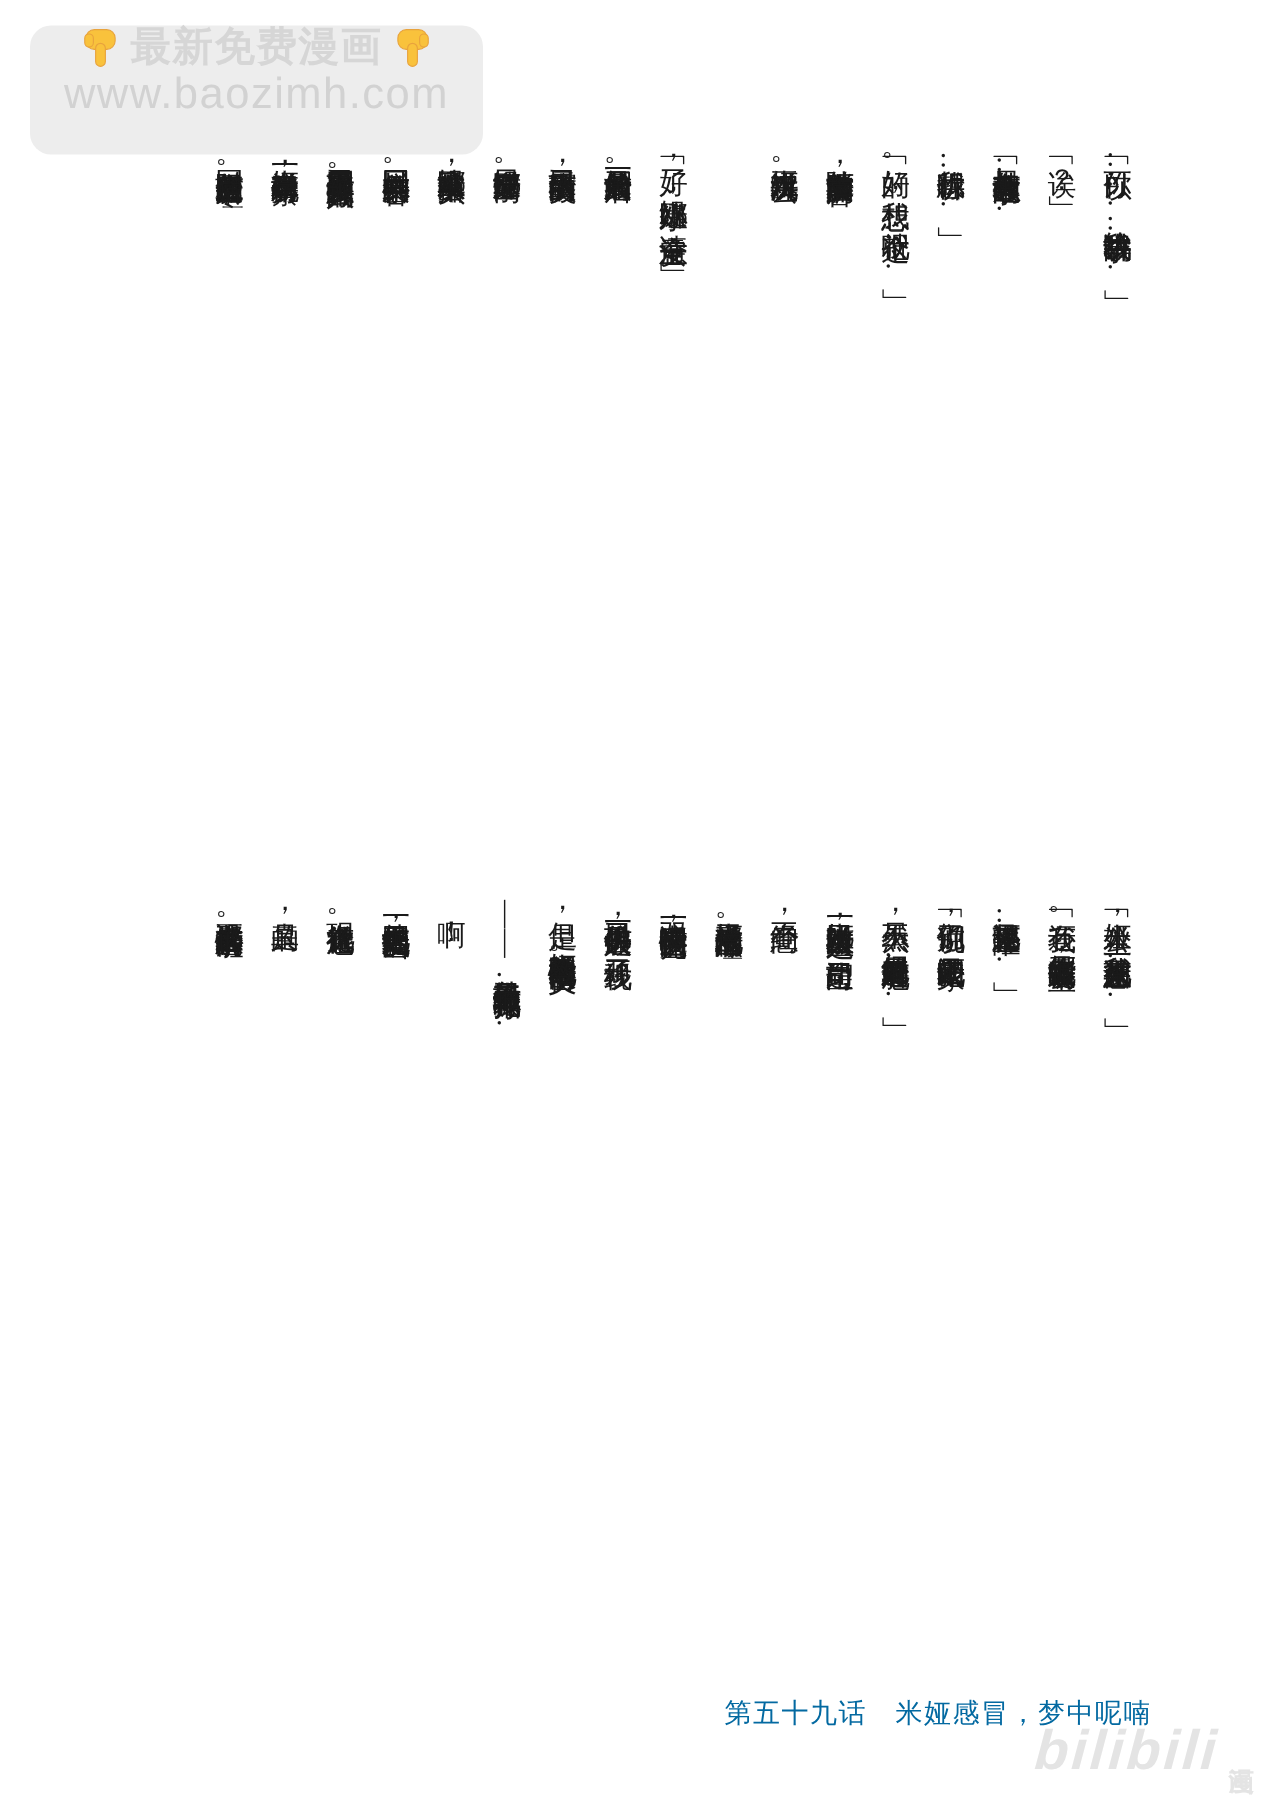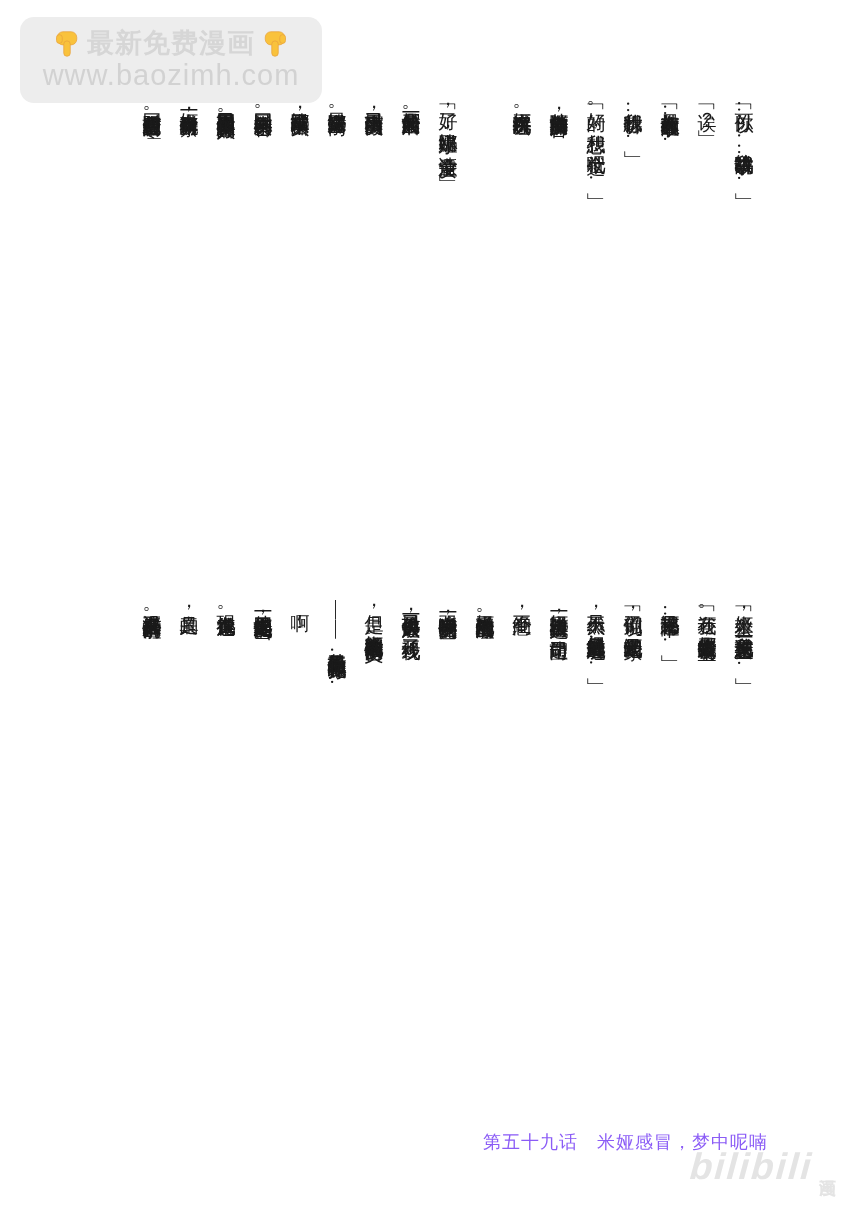--- a/index.html
+++ b/index.html
@@ -9,21 +9,21 @@
     background:#ffffff;
     overflow:hidden;
     font-family:"Liberation Serif","DejaVu Serif",serif;
   }
 
   
   .watermark {
     position:absolute; left:20px; top:17px;
     width:302px; height:86px;
     background:#ededed; border-radius:14px;
-    display:flex; flex-direction:column; align-items:center; justify-content:center;
+    display:flex; flex-direction:column; align-items:center; 
     font-family:"Liberation Sans","DejaVu Sans",sans-serif;
   }
   .wm-line1 {
     display:flex; align-items:center; gap:5px;
     color:#d6d6d6; font-size:27px; font-weight:bold; letter-spacing:1px;
     line-height:1.1;
   }
   .wm-line2 {
     color:#d2d2d2; font-size:29px; letter-spacing:1px; line-height:1.1; margin-top:1px;
   }
@@ -41,21 +41,21 @@
     color:#1a1a1a;
   }
   .vtext p { margin:0; padding:0; }
   .block-top    { top:98px;  right:87px; height:470px; }
   .block-bottom { top:600px; right:87px; height:440px; }
 
   
   .footer-title {
     position:absolute; left:483px; top:1130px;
     font-family:"Liberation Sans","DejaVu Sans",sans-serif;
-    font-size:18px; color:#8b5cf6; letter-spacing:1px;
+    font-size:18px; color:#0369a1; letter-spacing:1px;
     white-space:nowrap;
   }
 
   
   .bili-logo {
     position:absolute; right:14px; top:1148px;
     display:flex; align-items:center; gap:4px;
     color:#e4e4e4; user-select:none;
   }
   .bili-word {

